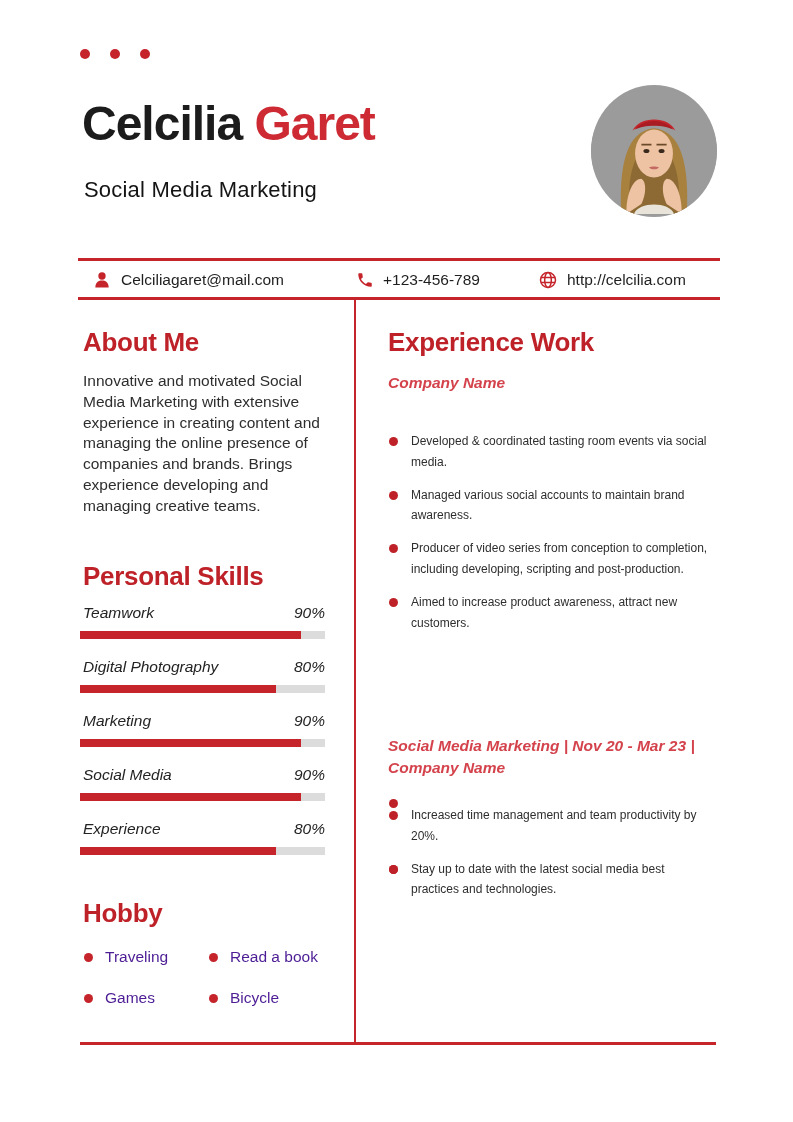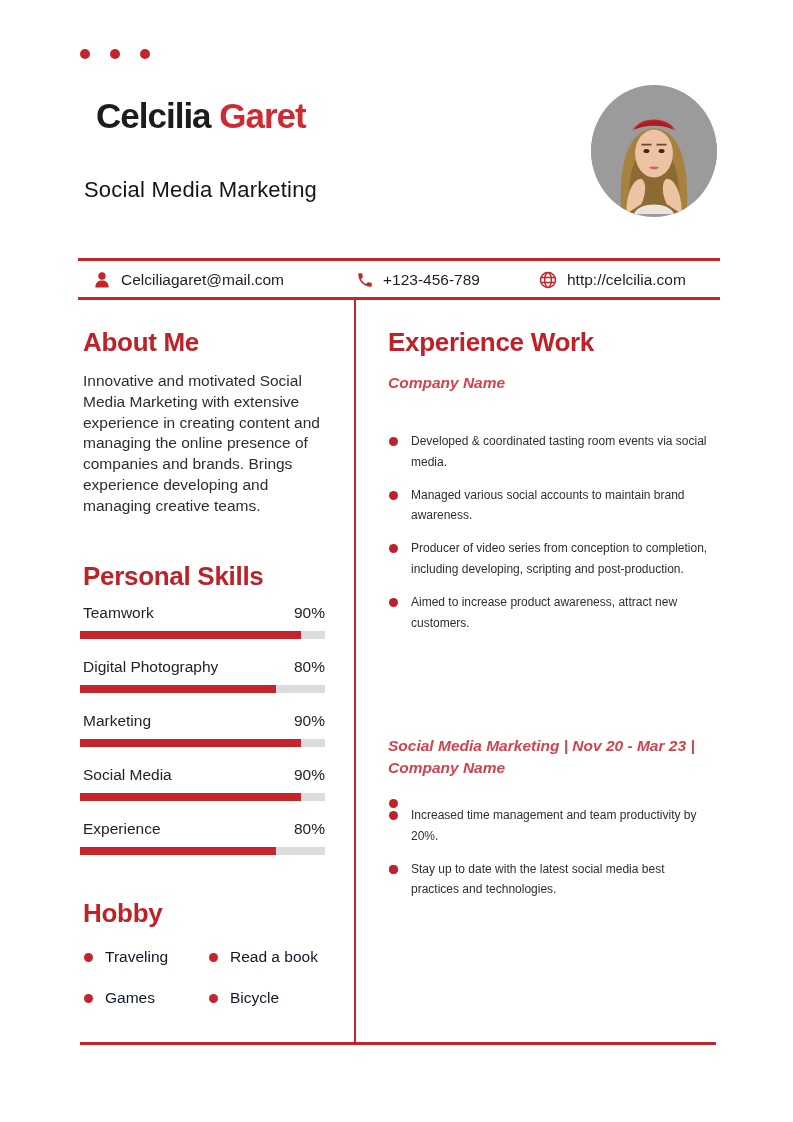--- a/index.html
+++ b/index.html
@@ -7,21 +7,21 @@
     --text-dark:#1c1c1c; --text-body:#2e2e2e; --bar-track:#dcdcdc; --avatar-bg:#9b9b9b;
   }
   *{margin:0;padding:0;box-sizing:border-box;}
   html,body{background:#fff;}
   body{font-family:"Liberation Sans",sans-serif;}
   .page{position:relative;width:793px;height:1122px;background:#ffffff;overflow:hidden;margin:0 auto;}
 
   
   .dots{position:absolute;left:80px;top:49px;display:flex;gap:20px;}
   .dot{width:10px;height:10px;border-radius:50%;background:var(--accent);}
-  .name{position:absolute;left:96px;top:96px;font-size:35px;font-weight:800;letter-spacing:-1px;
+  .name{position:absolute;left:82px;top:96px;font-size:48px;font-weight:800;letter-spacing:-1px;
         color:var(--text-dark);white-space:nowrap;font-stretch:semi-condensed;line-height:1.15;}
   .name .last{color:var(--name-red);}
   .job-subtitle{position:absolute;left:84px;top:177px;font-size:22px;color:#141414;letter-spacing:.2px;}
   .avatar{position:absolute;left:591px;top:85px;width:126px;height:132px;border-radius:50%;
           overflow:hidden;background:var(--avatar-bg);}
   .avatar svg{width:100%;height:100%;display:block;}
 
   
   .hline{position:absolute;height:3px;background:var(--accent);}
   .line-contact-top{left:78px;top:258px;width:642px;}
@@ -37,29 +37,29 @@
 
   h2.sec{font-size:26px;font-weight:800;letter-spacing:-.3px;color:var(--heading);
          font-stretch:semi-condensed;white-space:nowrap;}
 
   
   .about-h{position:absolute;left:83px;top:327px;}
   .about-p{position:absolute;left:83px;top:371px;width:254px;font-size:15.5px;line-height:20.8px;
            color:var(--text-body);}
   .skills-h{position:absolute;left:83px;top:561px;}
   .skills{position:absolute;left:80px;top:604px;width:245px;}
-  .skill{margin-bottom:19px;}
+  .skill{margin-bottom:19px;font-style:italic;}
   .skill-row{display:flex;justify-content:space-between;align-items:baseline;padding-left:3px;
              font-size:15.5px;color:#232323;font-weight:500;}
   .skill-track{margin-top:9px;width:245px;height:8px;background:var(--bar-track);}
   .skill-fill{height:100%;background:var(--accent);}
   .hobby-h{position:absolute;left:83px;top:898px;}
   .hobby-grid{position:absolute;left:84px;top:948px;width:260px;display:grid;
               grid-template-columns:125px 135px;row-gap:23px;}
-  .hobby-item{display:flex;align-items:center;gap:12px;font-size:15.5px;color:#0f172a;font-weight:500;}
+  .hobby-item{display:flex;align-items:center;gap:12px;font-size:15.5px;color:#4c1d95;font-weight:500;}
   .hobby-dot{flex:0 0 auto;width:9px;height:9px;border-radius:50%;background:var(--accent);}
 
   
   .exp-h{position:absolute;left:388px;top:327px;}
   .job-title{position:absolute;left:388px;width:330px;font-size:15.5px;line-height:22px;
              font-style:italic;font-weight:600;color:var(--job-title);}
   .jt1{top:372px;} .jt2{top:735px;}
   .bullets{position:absolute;left:388px;width:326px;list-style:none;}
   .bl1{top:431px;} .bl2{top:793px;}
   .bullet{position:relative;padding-left:23px;margin-bottom:12px;font-size:12px;

